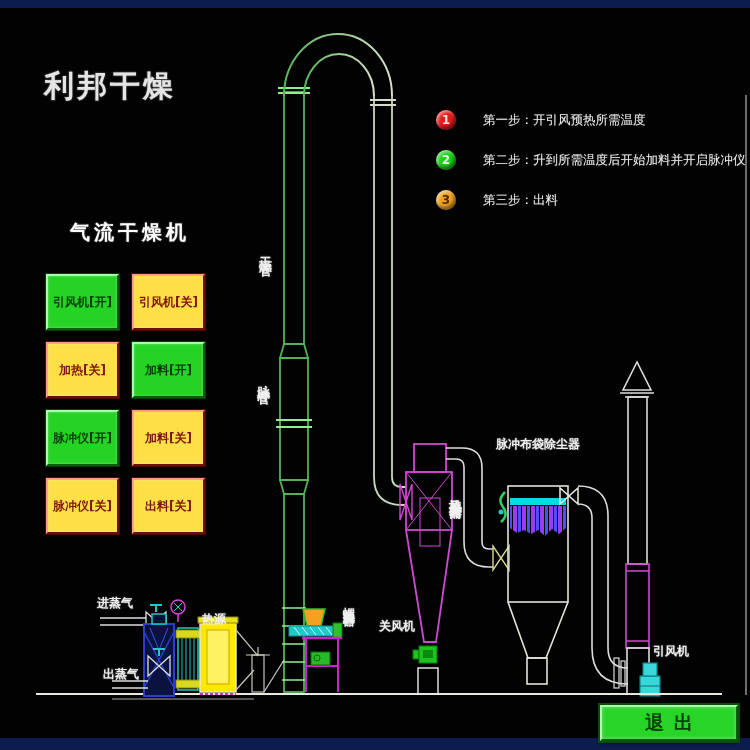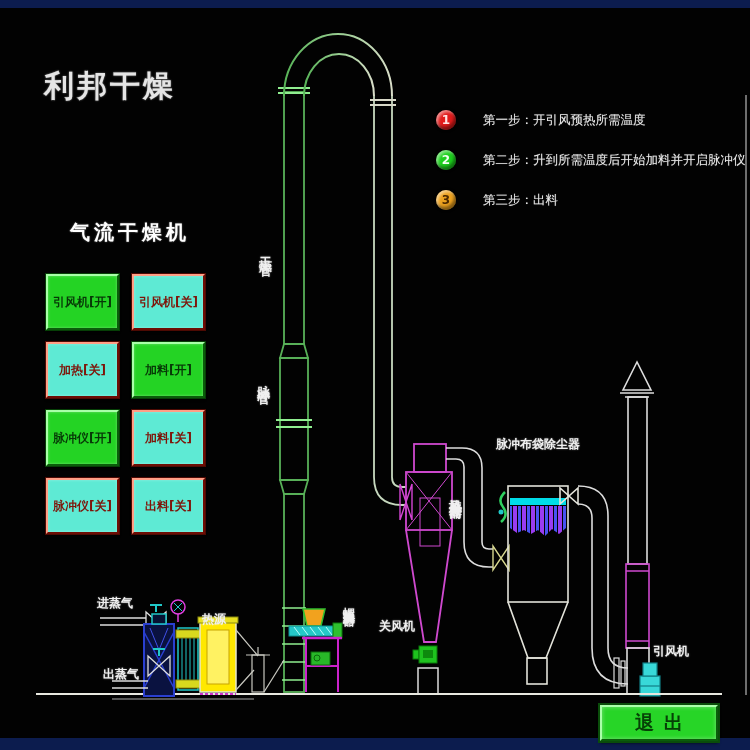--- a/index.html
+++ b/index.html
@@ -24,39 +24,39 @@
   }
   .hmi-btn{
     width:73px;height:56px;padding:0;font-family:inherit;font-size:12px;font-weight:bold;
     cursor:pointer;border:2px solid;box-shadow:0 2px 2px rgba(0,0,0,.8), inset 0 0 3px rgba(255,255,255,.35);
   }
   .hmi-btn.on{
     background:#24d324;color:#073807;
     border-color:#a8ffa8 #0a5c0a #0a5c0a #a8ffa8;outline:1px solid #063f06;
   }
   .hmi-btn.off{
-    background:#5eead4;color:#7e150a;
+    background:#fde047;color:#7e150a;
     border-color:#ff9f86 #6d0d04 #6d0d04 #ff9f86;outline:1px solid #4d0a03;
   }
   .steps{position:absolute;left:436px;top:110px;}
   .step{display:flex;align-items:center;height:20px;margin-bottom:20px;}
   .step-badge{
     width:20px;height:20px;border-radius:50%;flex:0 0 20px;
     display:flex;align-items:center;justify-content:center;
     font-size:12px;font-weight:bold;
     box-shadow:inset -2px -3px 3px rgba(0,0,0,.45), inset 2px 2px 3px rgba(255,255,255,.5), 0 0 3px rgba(0,0,0,.6);
   }
   .step-text{margin-left:27px;font-size:12.5px;color:#e8e8e8;white-space:nowrap;text-shadow:0 0 1px rgba(255,255,255,.4);}
   .eq-label{
     position:absolute;color:#f0f0f0;font-size:12px;font-weight:bold;
     text-shadow:0 0 2px rgba(255,255,255,.45);white-space:nowrap;
   }
   .eq-label.v{writing-mode:vertical-rl;text-orientation:upright;letter-spacing:4px;white-space:normal;}
   .exit-btn{
-    position:absolute;left:600px;top:705px;width:118px;height:36px;z-index:5;
+    position:absolute;left:600px;top:705px;width:138px;height:36px;z-index:5;
     background:#27d527;color:#064006;font-family:inherit;font-size:19px;font-weight:bold;
     letter-spacing:10px;padding:0 0 0 10px;cursor:pointer;border:2px solid;
     border-color:#aaffaa #0a5c0a #0a5c0a #aaffaa;outline:2px solid #0a4d0a;
     box-shadow:0 2px 3px rgba(0,0,0,.8), inset 0 0 4px rgba(255,255,255,.4);
   }
   svg{position:absolute;left:0;top:0;}
 </style>
 </head>
 <body>
 

